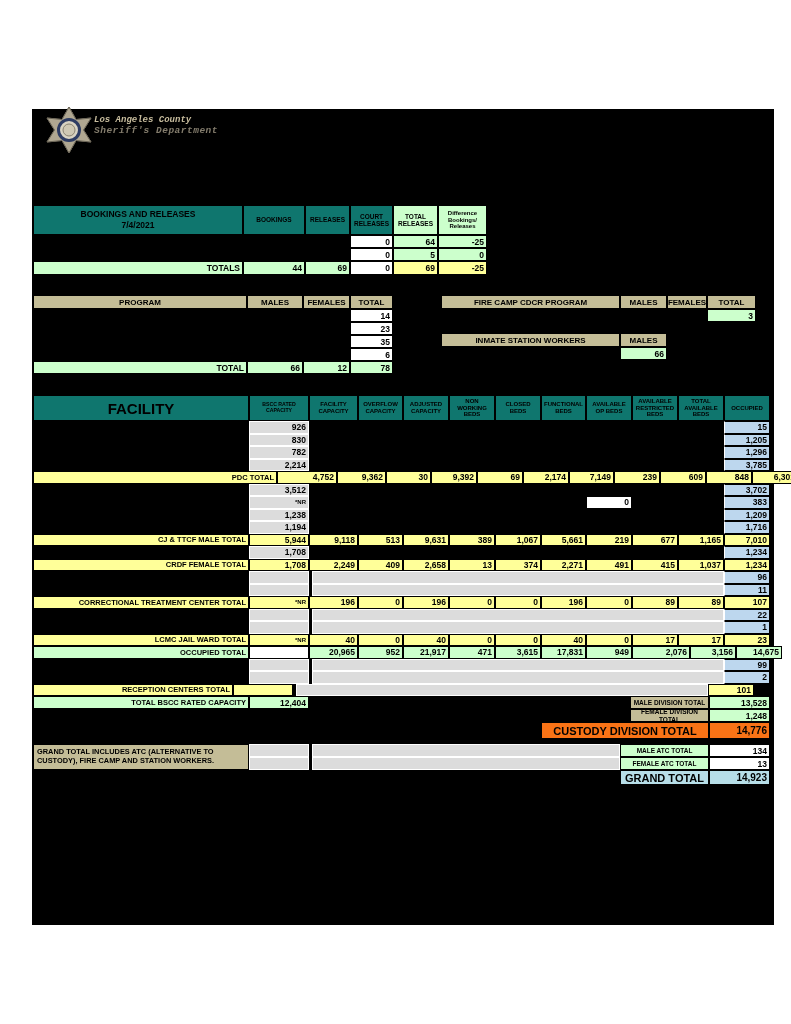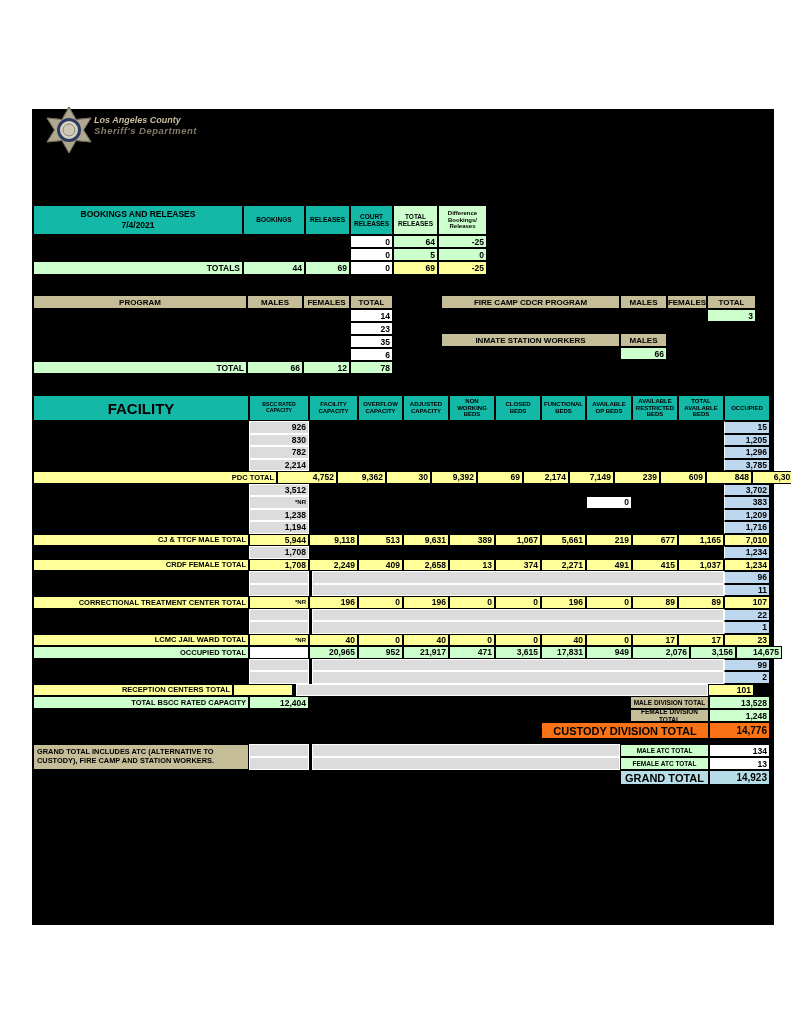--- a/index.html
+++ b/index.html
@@ -5,37 +5,37 @@
   html,body{margin:0;padding:0;background:#fff;}
   .page{position:relative;width:791px;height:1024px;background:#fff;overflow:hidden;
         font-family:"Liberation Sans",sans-serif;font-weight:bold;color:#000;}
   .blackout{position:absolute;left:32px;top:109px;width:742px;height:816px;background:#000;}
   .abs{position:absolute;}
   .row{display:flex;}
   .c{box-sizing:border-box;border:1px solid #000;display:flex;align-items:center;overflow:hidden;flex:0 0 auto;}
   .num{justify-content:flex-end;padding-right:2px;font-size:8.5px;}
   .lbl{font-size:7.5px;white-space:nowrap;}
   .ctr{justify-content:center;text-align:center;}
-  .peach{background:#14b8a6}.green{background:#CCFFCC}.yellow{background:#FFFF99}
+  .peach{background:#0f766e}.green{background:#CCFFCC}.yellow{background:#FFFF99}
   .tan{background:#C4BD97}.blue{background:#BDD7EE}.gray{background:#DCDCDC}
   .white{background:#fff}.orange{background:#f97316}.gblue{background:#B7DEE8}
   .blk{background:#000;border-color:#000;}
   .wb{border:1px solid #fff;}
   .wb2{border:1px solid #000;border-left-color:#fff;}
   .frow{height:12.5px}
   .frow .c{height:100%}
   .nr{font-size:6px}
   .hdr{font-size:6.5px;line-height:1.1;justify-content:center;text-align:center;padding:0 1px}
   .hdr6{font-size:6px;line-height:1.15;justify-content:center;text-align:center;padding:0 1px}
   .fh{font-size:6px;line-height:1.15;justify-content:center;text-align:center;padding:0 2px}
   .fh0{font-size:5.2px;padding:0 1px}
   .bt{flex-direction:column;justify-content:center;text-align:center;font-size:8.5px;line-height:1.3}
   .ph{font-size:8px;justify-content:center;text-align:center}
   .logo-star{position:absolute;left:46px;top:106px;}
-  .logo-text{position:absolute;left:94px;top:115px;font-family:Liberation Sans, sans-serif;font-style:italic;}
+  .logo-text{position:absolute;left:94px;top:115px;font-family:Liberation Mono, monospace;font-style:italic;}
   .logo-line1{color:#c8bd9e;font-size:9px;}
   .logo-line2{color:#837c6c;font-size:9.5px;letter-spacing:0.5px;}
   .atc-label{font-size:7.4px;line-height:1.2;padding:1px 3px;align-items:center;}
   .big-label{font-size:11px;justify-content:center}
 </style>
 </head>
 <body>
 
 <div class="page">
   <div class="blackout"></div>

